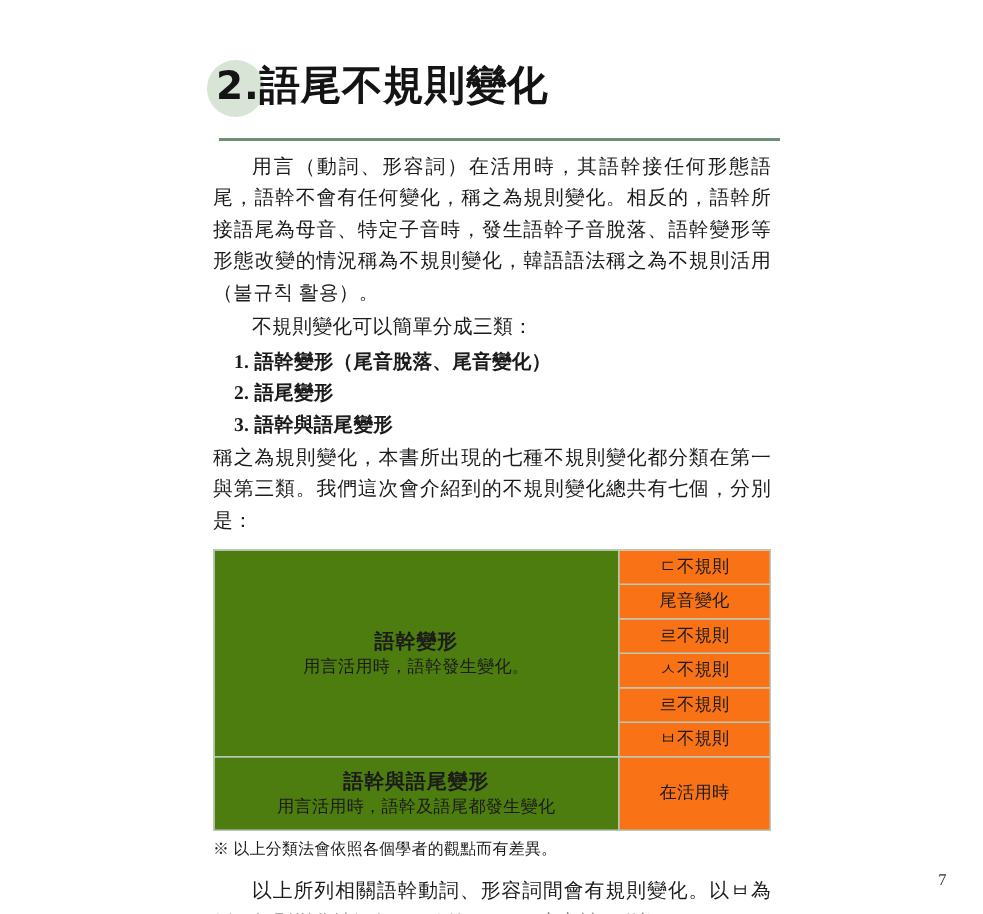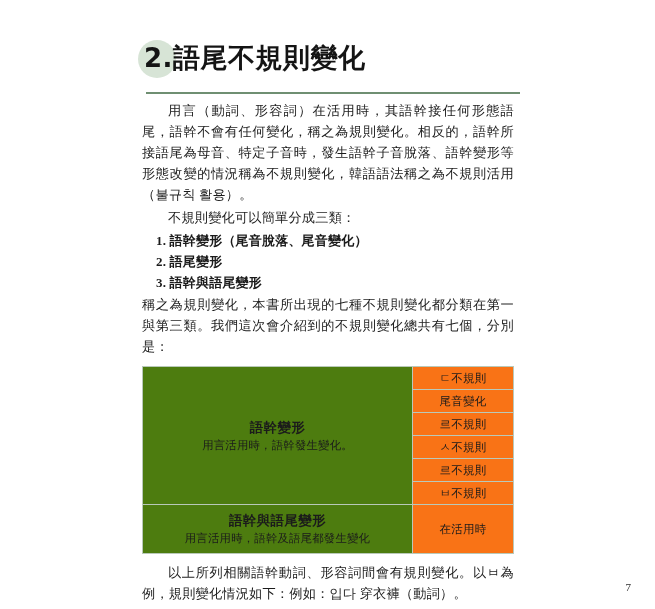--- a/index.html
+++ b/index.html
@@ -215,19 +215,20 @@
         <tr>
           <td class="t1-left">
             <span class="t1-head">語幹與語尾變形</span>
             <span class="t1-sub">用言活用時，語幹及語尾都發生變化</span>
           </td>
           <td class="t1-right">在活用時</td>
         </tr>
       </tbody>
     </table>
 
+    <p class="note">※ 以上分類法會依照各個學者的觀點而有差異。</p>
 
     <p class="body indent" style="margin-top:8px">以上所列相關語幹動詞、形容詞間會有規則變化。以ㅂ為例，規則變化情況如下：例如：입다 穿衣褲（動詞）。</p>
 
   </div>
 
   <div class="page-number">7</div>
 </div>
 
 </body></html>

